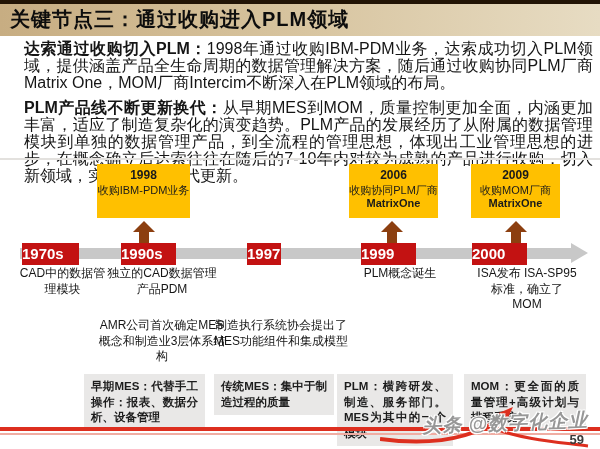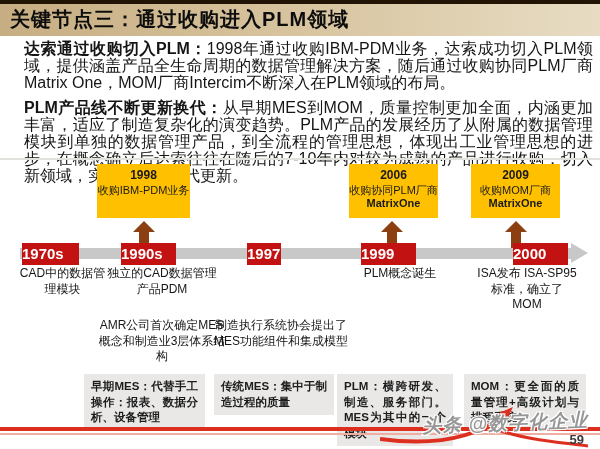--- a/index.html
+++ b/index.html
@@ -60,21 +60,21 @@
   
   .chip{
     position:absolute; top:243px; height:22px; background:#c31212;
     color:#ffffff; font-weight:bold; font-size:15px; line-height:22px;
     text-align:left;
   }
   #chip0{left:22px;  width:57px;}
   #chip1{left:121px; width:55px;}
   #chip2{left:247px; width:34px;}
   #chip3{left:361px; width:55px;}
-  #chip4{left:513px; width:55px;}
+  #chip4{left:472px; width:55px;}
   
   .desc{
     position:absolute; top:266px; font-size:12px; line-height:15.5px;
     text-align:center; color:#161616;
   }
   #desc0{left:14px;  width:97px;}
   #desc1{left:102px; width:120px;}
   #desc2{left:212px; width:138px;}
   #desc3{left:345px; width:110px;text-align:center;}
   #desc4{left:477px; width:100px;}

